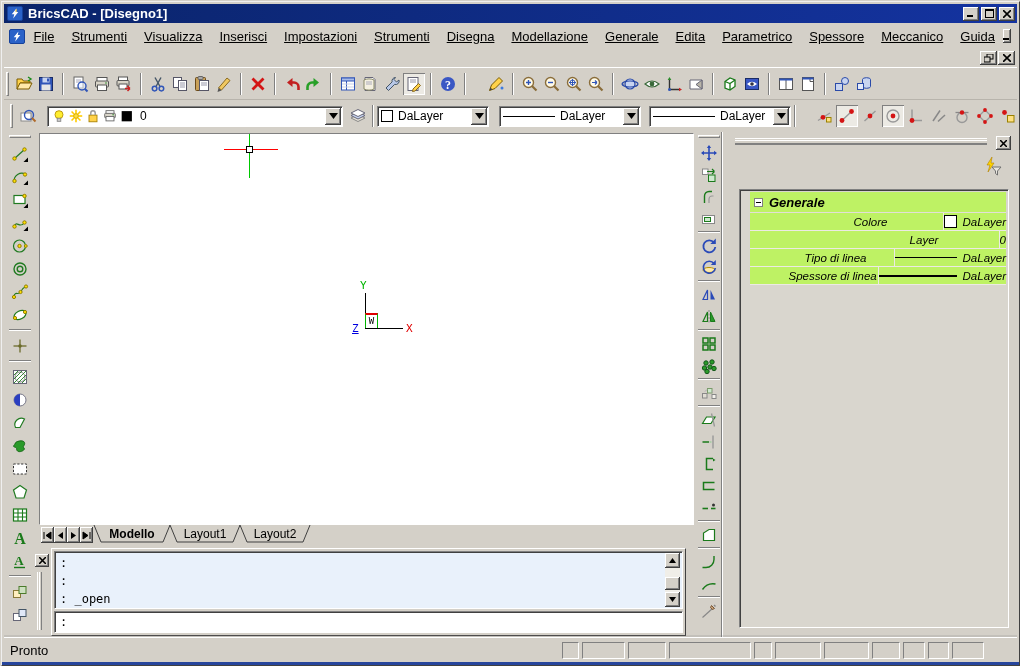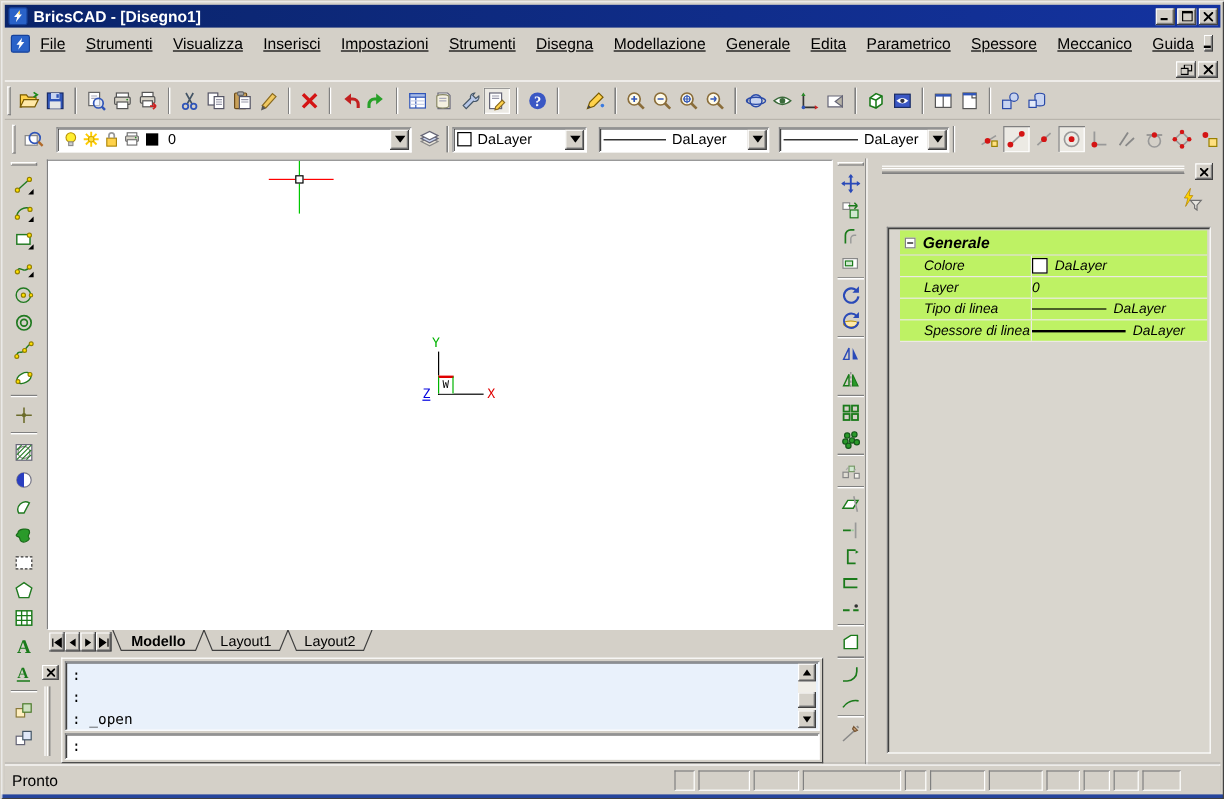--- a/index.html
+++ b/index.html
@@ -81,21 +81,21 @@
 .rp-grip { position:absolute; left:12px; top:6px; right:30px; height:7px; border-top:3px double #fff; box-shadow:0 -1px 0 #808080 inset; border-bottom:1px solid #808080; }
 .rp-close { position:absolute; right:6px; top:4px; width:15px; height:14px; font-size:9px; font-weight:bold; }
 .rp-combo { position:absolute; left:16px; top:24px; width:244px; height:21px; }
 .rp-filter { position:absolute; right:10px; top:24px; width:24px; height:22px; }
 .rp-filter svg { width:20px; height:20px; }
 .propbox { position:absolute; left:16px; top:57px; width:270px; bottom:9px; background:#d9d6ce; border:1px solid; border-color:#808080 #fff #fff #808080; box-shadow:inset 1px 1px 0 #404040; overflow:hidden; }
 .pgrid { position:absolute; left:10px; top:2px; right:2px; background:#bef264;font-style:italic; }
 .phead { display:flex; align-items:center; height:21px; border-bottom:1px solid #e2dfd8; font-weight:bold; }
 .phead .exp { width:9px; height:9px; border:1px solid #808080; background:#fff; margin:0 6px 0 4px; position:relative; }
 .phead .exp::after { content:""; position:absolute; left:1px; right:1px; top:3px; height:1px; background:#000; }
-.prow { display:flex; align-items:center; height:18px; border-bottom:1px solid #eceae4; font-size:11.5px; white-space:nowrap; }
+.prow { display:flex; align-items:center; height:18px; border-bottom:1px solid #eceae4; font-size:11.5px; white-space:nowrap;justify-content:flex-end; }
 .prow .plabel { width:110px; padding-left:20px; color:#000; flex:none; overflow:visible; border-right:1px solid #eceae4; align-self:stretch; display:flex; align-items:center; }
 .prow .pval { display:flex; align-items:center; gap:6px; }
 .swatch { width:13px; height:13px; background:#fff; border:1px solid #000; }
 
 .statusbar { position:absolute; left:3px; bottom:4px; right:3px; height:25px; border-top:1px solid #fff; box-shadow:0 -2px 0 #80808033; display:flex; align-items:center; }
 .statusbar .txt { margin-left:6px; font-size:13px; }
 .scells { margin-left:auto; display:flex; align-items:center; gap:3px; margin-right:33px; }
 .scell { height:17px; border:1px solid; border-color:#808080 #fff #fff #808080; }
 .bottomedge { position:absolute; left:0; right:0; bottom:0; height:4px; background:#26459c; }
 .win-outline { position:absolute; inset:0; border:1px solid #404040; border-top:1px solid #efefef; border-left:1px solid #efefef; pointer-events:none; }

